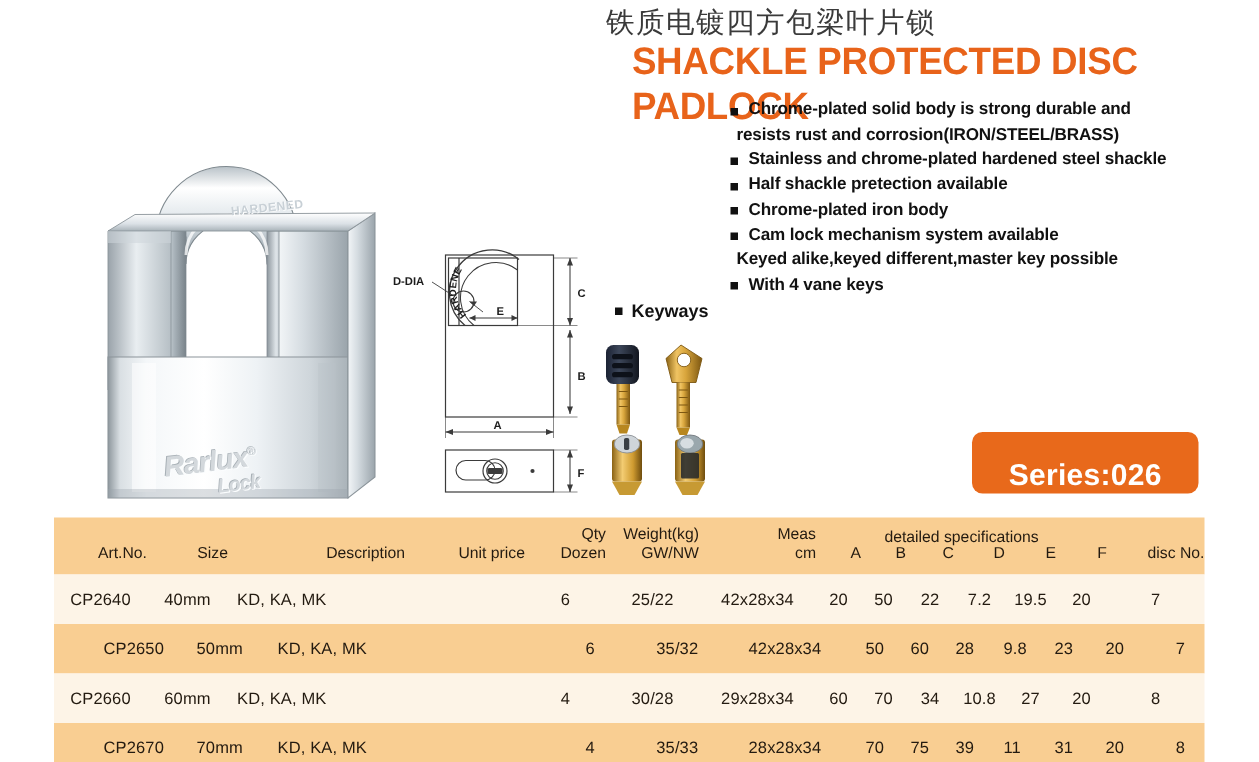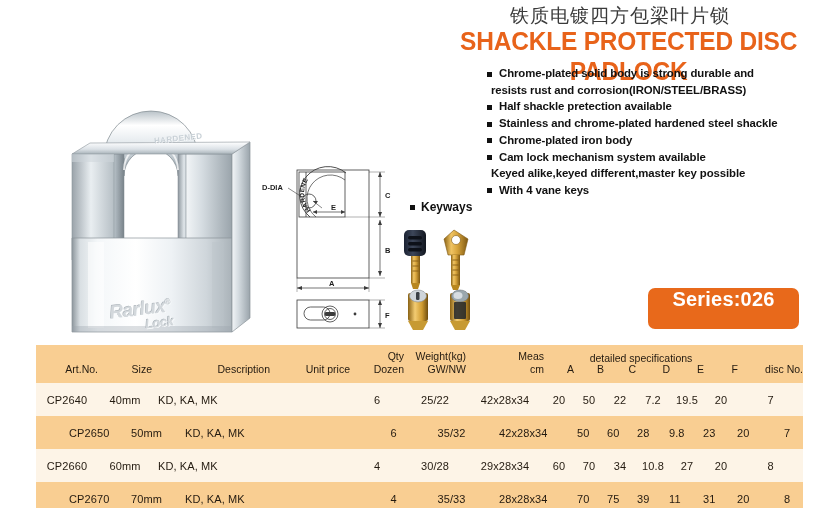--- a/index.html
+++ b/index.html
@@ -6,21 +6,21 @@
   html,body { width:839px; height:508px; }
   body {
     font-family:"Liberation Sans", sans-serif;
     background:#ffffff;
     position:relative;
     overflow:hidden;
   }
   .page { position:relative; width:839px; height:508px; background:#fff; }
 
   
-  .hdr { position:absolute; left:404px; top:4px; width:432px; text-align:center; }
+  .hdr { position:absolute; left:404px; top:4px; width:432px; text-align:left; }
   .hdr-cn {
     font-size:19px; color:#3a3a3a; letter-spacing:1px;
     font-family:"DejaVu Sans", sans-serif; line-height:22px;
   }
   .hdr-en {
     font-size:25.5px; font-weight:bold; color:#E8631A;
     letter-spacing:-0.2px; line-height:30px;
     transform:scaleX(0.96); transform-origin:right center;
     font-family:"Liberation Sans", sans-serif;
   }
@@ -38,21 +38,21 @@
   }
   .feat-sub {
     font-size:11.4px; font-weight:bold; color:#111; line-height:14.2px;
     margin-left:4px; margin-bottom:2.5px; letter-spacing:-0.1px;
   }
 
   
   .series {
     position:absolute; left:648px; top:288px; width:151px; height:41px;
     background:#E8691B; border-radius:7px;
-    display:flex; align-items:flex-start; justify-content:center;
+    display:flex; align-items:flex-end; justify-content:center;
   }
   .series-txt { color:#fff; font-size:20px; font-weight:bold; letter-spacing:0.2px; }
 
   
   .lock { position:absolute; left:36px; top:50px; width:230px; height:290px; }
   .lock svg { display:block; }
   .emb-logo {
     position:absolute; left:74px; top:248px;
     font-size:19px; font-weight:bold; font-style:italic;
     color:#d3d8dc; text-shadow:0.7px 0.7px 0 #fbfdfe, -0.5px -0.5px 0 #a8b0b6;
@@ -108,25 +108,25 @@
   </div>
 
   <div class="features" id="featureList">
       <div class="feat">
         <span class="bsq"></span>
         <span class="feat-txt">Chrome-plated solid body is strong durable and</span>
       </div>
       <div class="feat-sub">resists rust and corrosion(IRON/STEEL/BRASS)</div>
       <div class="feat">
         <span class="bsq"></span>
+        <span class="feat-txt">Stainless and chrome-plated hardened steel shackle</span>
+      </div>
+      <div class="feat">
+        <span class="bsq"></span>
         <span class="feat-txt">Half shackle pretection available</span>
-      </div>
-      <div class="feat">
-        <span class="bsq"></span>
-        <span class="feat-txt">Stainless and chrome-plated hardened steel shackle</span>
       </div>
       <div class="feat">
         <span class="bsq"></span>
         <span class="feat-txt">Chrome-plated iron body</span>
       </div>
       <div class="feat">
         <span class="bsq"></span>
         <span class="feat-txt">Cam lock mechanism system available</span>
       </div>
       <div class="feat-sub">Keyed alike,keyed different,master key possible</div>

